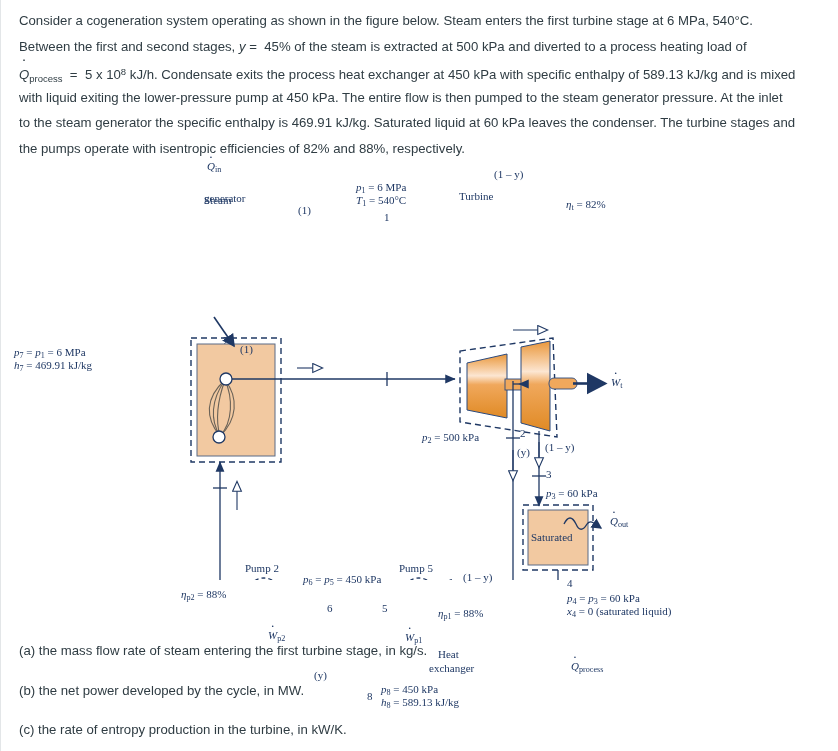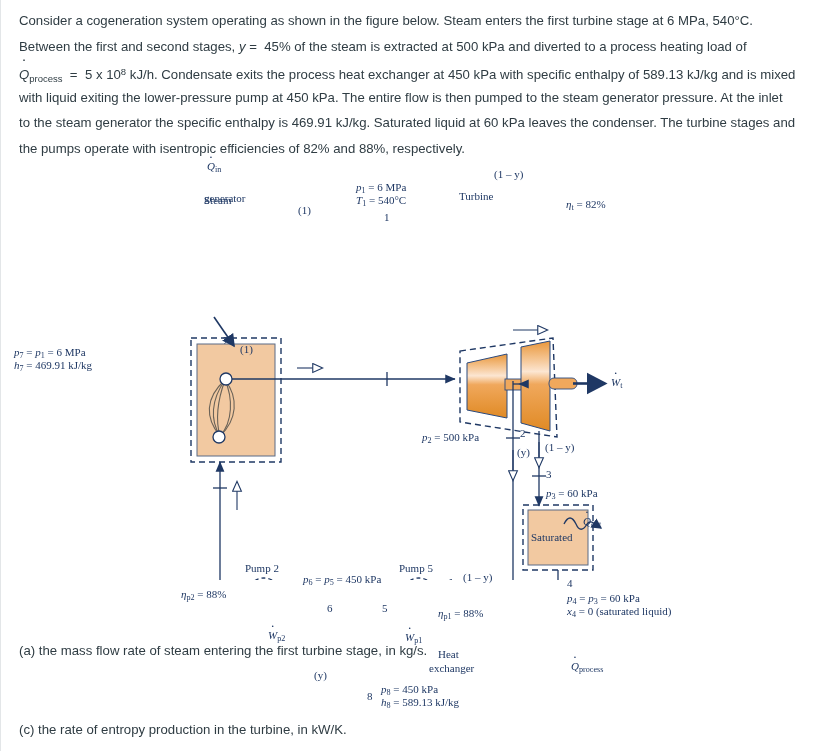--- a/index.html
+++ b/index.html
@@ -284,21 +284,21 @@
 
     <div class="fig-label" style="left:421px; top:281px;"><span class="it">p</span><span class="sb">2</span> = 500 kPa</div>
     <div class="fig-label" style="left:519px; top:277px;">2</div>
     <div class="fig-label" style="left:516px; top:296px;">(y)</div>
 
     <div class="fig-label" style="left:544px; top:291px;">(1 – y)</div>
     <div class="fig-label" style="left:545px; top:318px;">3</div>
     <div class="fig-label" style="left:545px; top:337px;"><span class="it">p</span><span class="sb">3</span> = 60 kPa</div>
 
     <div class="fig-label" style="left:530px; top:381px;">Saturated</div>
-    <div class="fig-label" style="left:582px; top:365px;"><span class="dotover it">Q</span><span class="sb">out</span></div>
+    <div class="fig-label" style="left:609px; top:365px;"><span class="dotover it">Q</span><span class="sb">out</span></div>
 
     <div class="fig-label" style="left:566px; top:427px;">4</div>
     <div class="fig-label" style="left:566px; top:442px;"><span class="it">p</span><span class="sb">4</span> = <span class="it">p</span><span class="sb">3</span> = 60 kPa</div>
     <div class="fig-label" style="left:566px; top:455px;"><span class="it">x</span><span class="sb">4</span> = 0 (saturated liquid)</div>
 
     <div class="fig-label" style="left:462px; top:421px;">(1 – y)</div>
     <div class="fig-label" style="left:398px; top:412px;">Pump 5</div>
     <div class="fig-label" style="left:437px; top:457px;"><span class="it">η</span><span class="sb">p1</span> = 88%</div>
     <div class="fig-label" style="left:404px; top:481px;"><span class="dotover it">W</span><span class="sb">p1</span></div>
 
@@ -319,15 +319,16 @@
     <div class="fig-label" style="left:437px; top:498px;">Heat</div>
     <div class="fig-label" style="left:428px; top:512px;">exchanger</div>
     <div class="fig-label" style="left:570px; top:510px;"><span class="dotover it">Q</span><span class="sb">process</span></div>
 
     <div class="fig-label" style="left:366px; top:540px;">8</div>
     <div class="fig-label" style="left:380px; top:533px;"><span class="it">p</span><span class="sb">8</span> = 450 kPa</div>
     <div class="fig-label" style="left:380px; top:546px;"><span class="it">h</span><span class="sb">8</span> = 589.13 kJ/kg</div>
   </div>
 
   <div class="determine" id="q-a">(a) the mass flow rate of steam entering the first turbine stage, in kg/s.</div>
+  <div class="determine" id="q-b">(b) the net power developed by the cycle, in MW.</div>
   <div class="determine" id="q-c">(c) the rate of entropy production in the turbine, in kW/K.</div>
 
 </div>
 
 </body></html>

